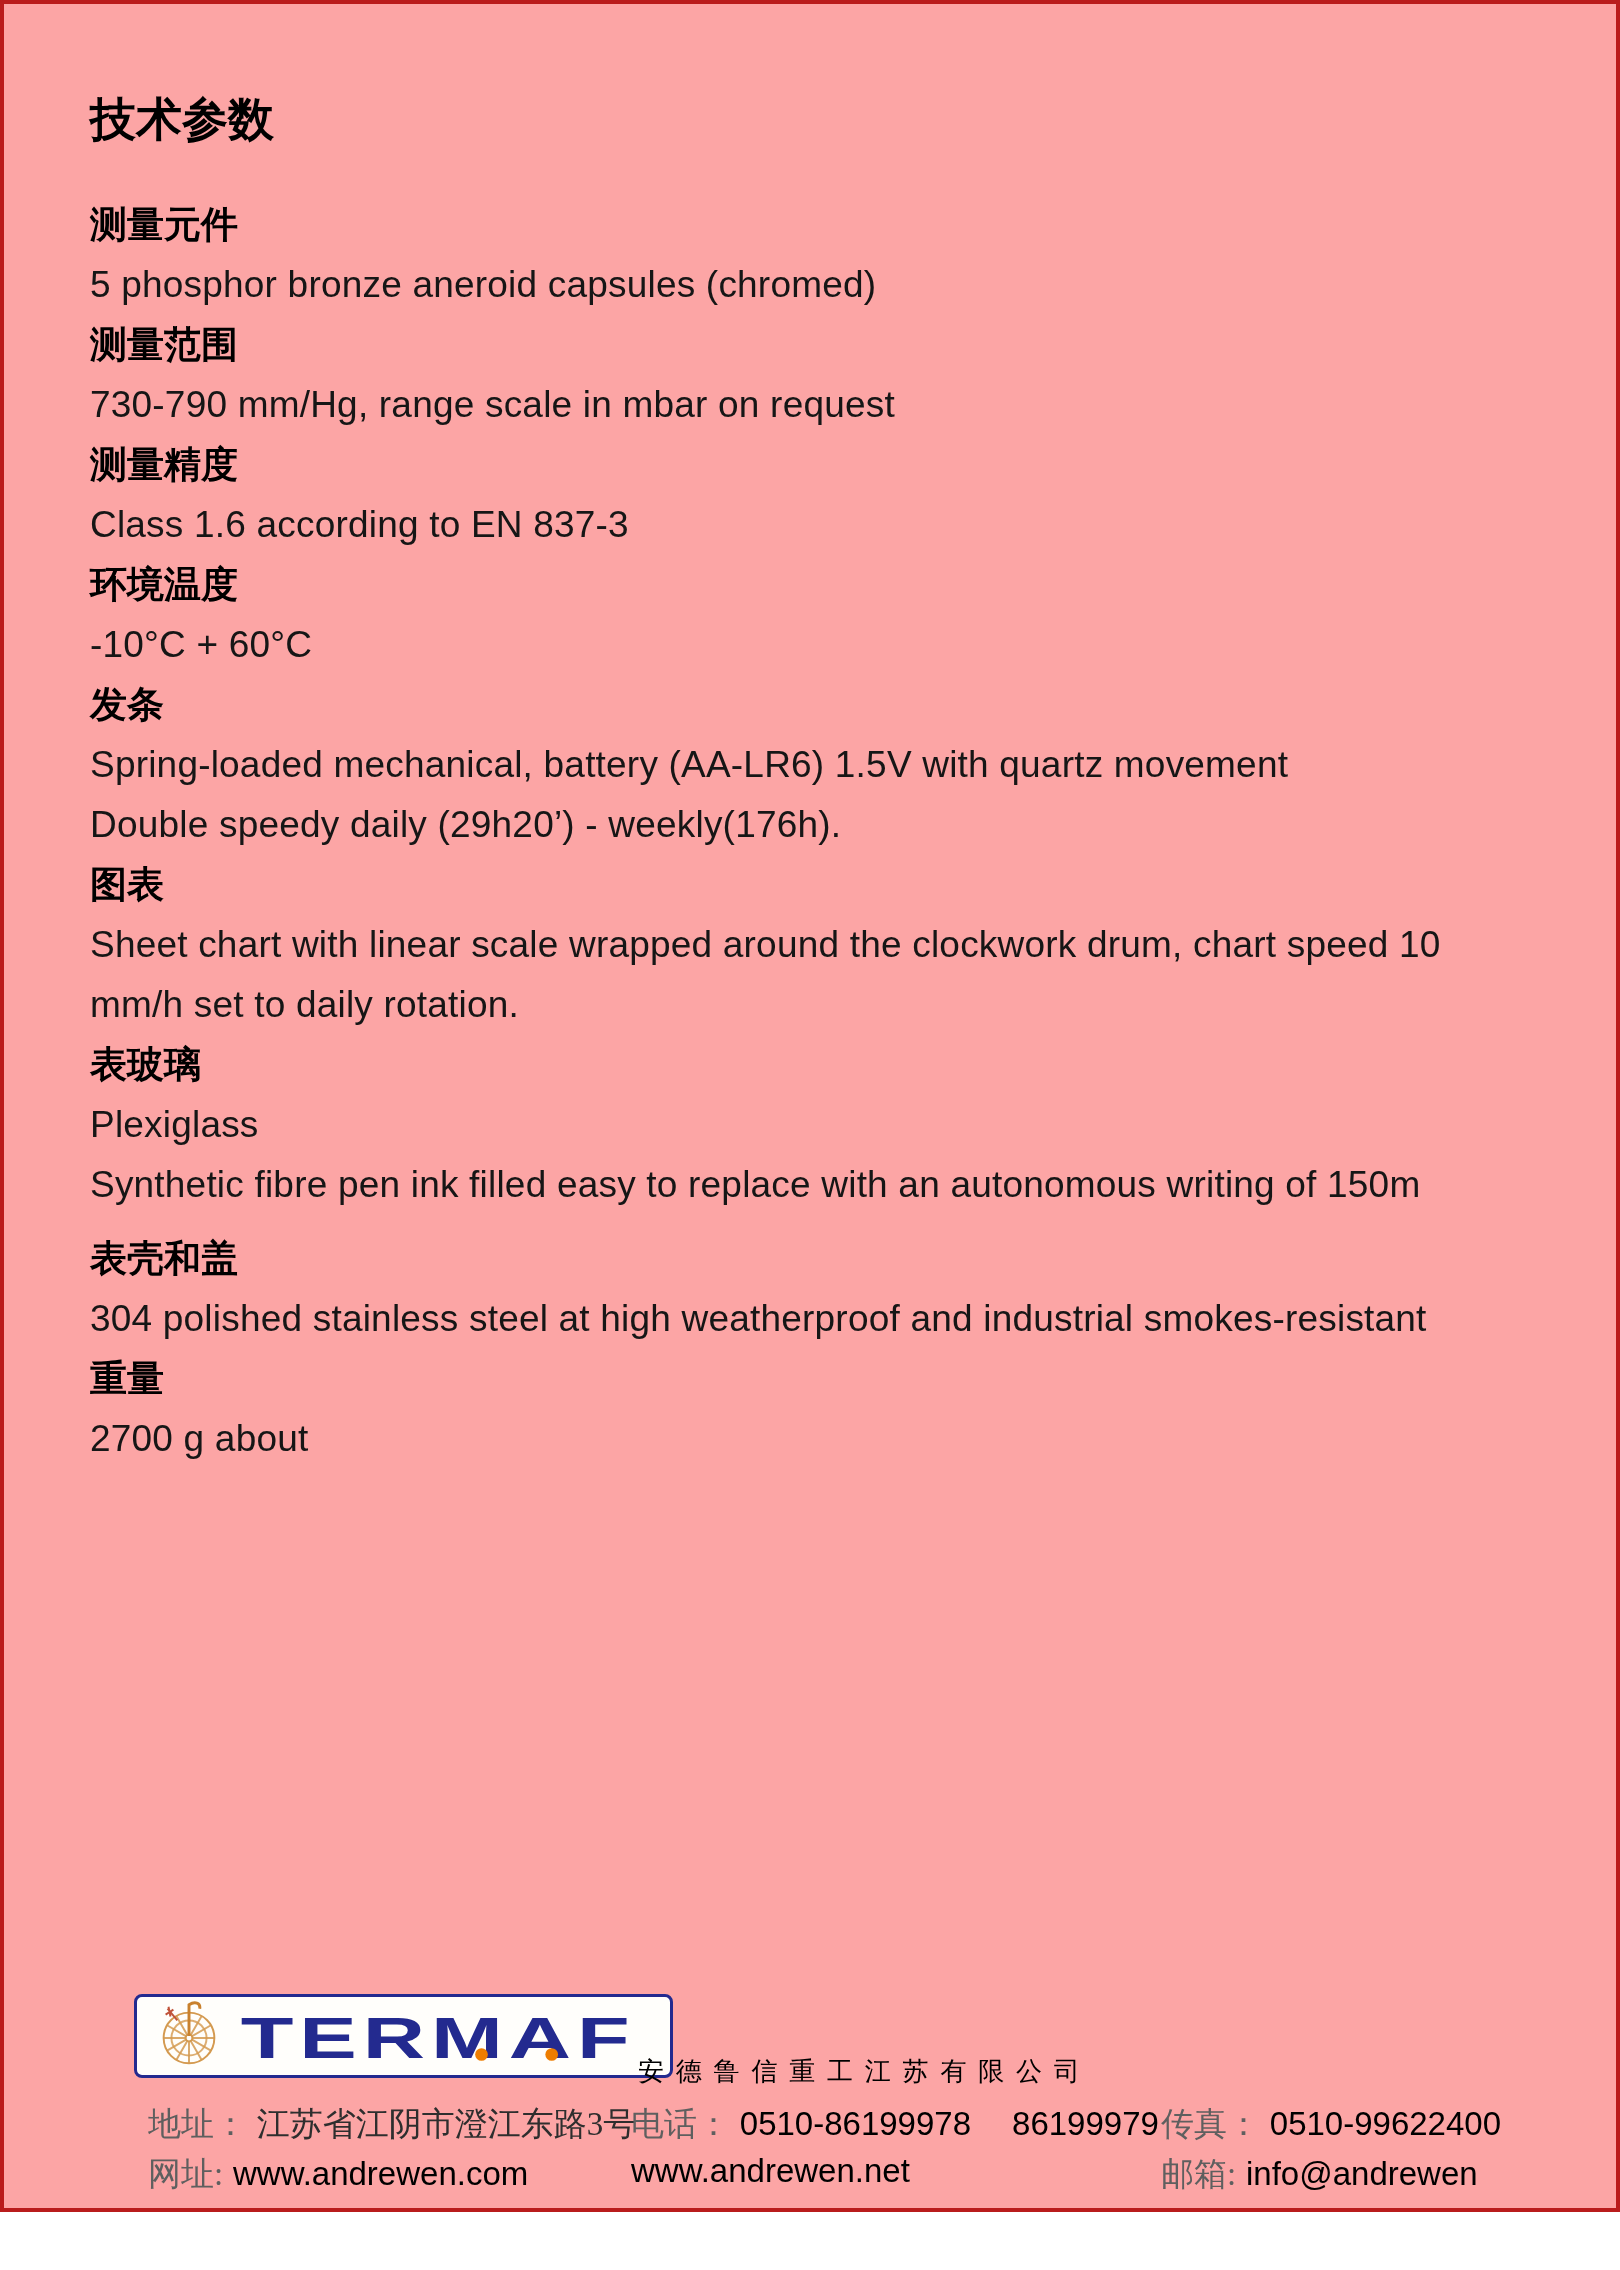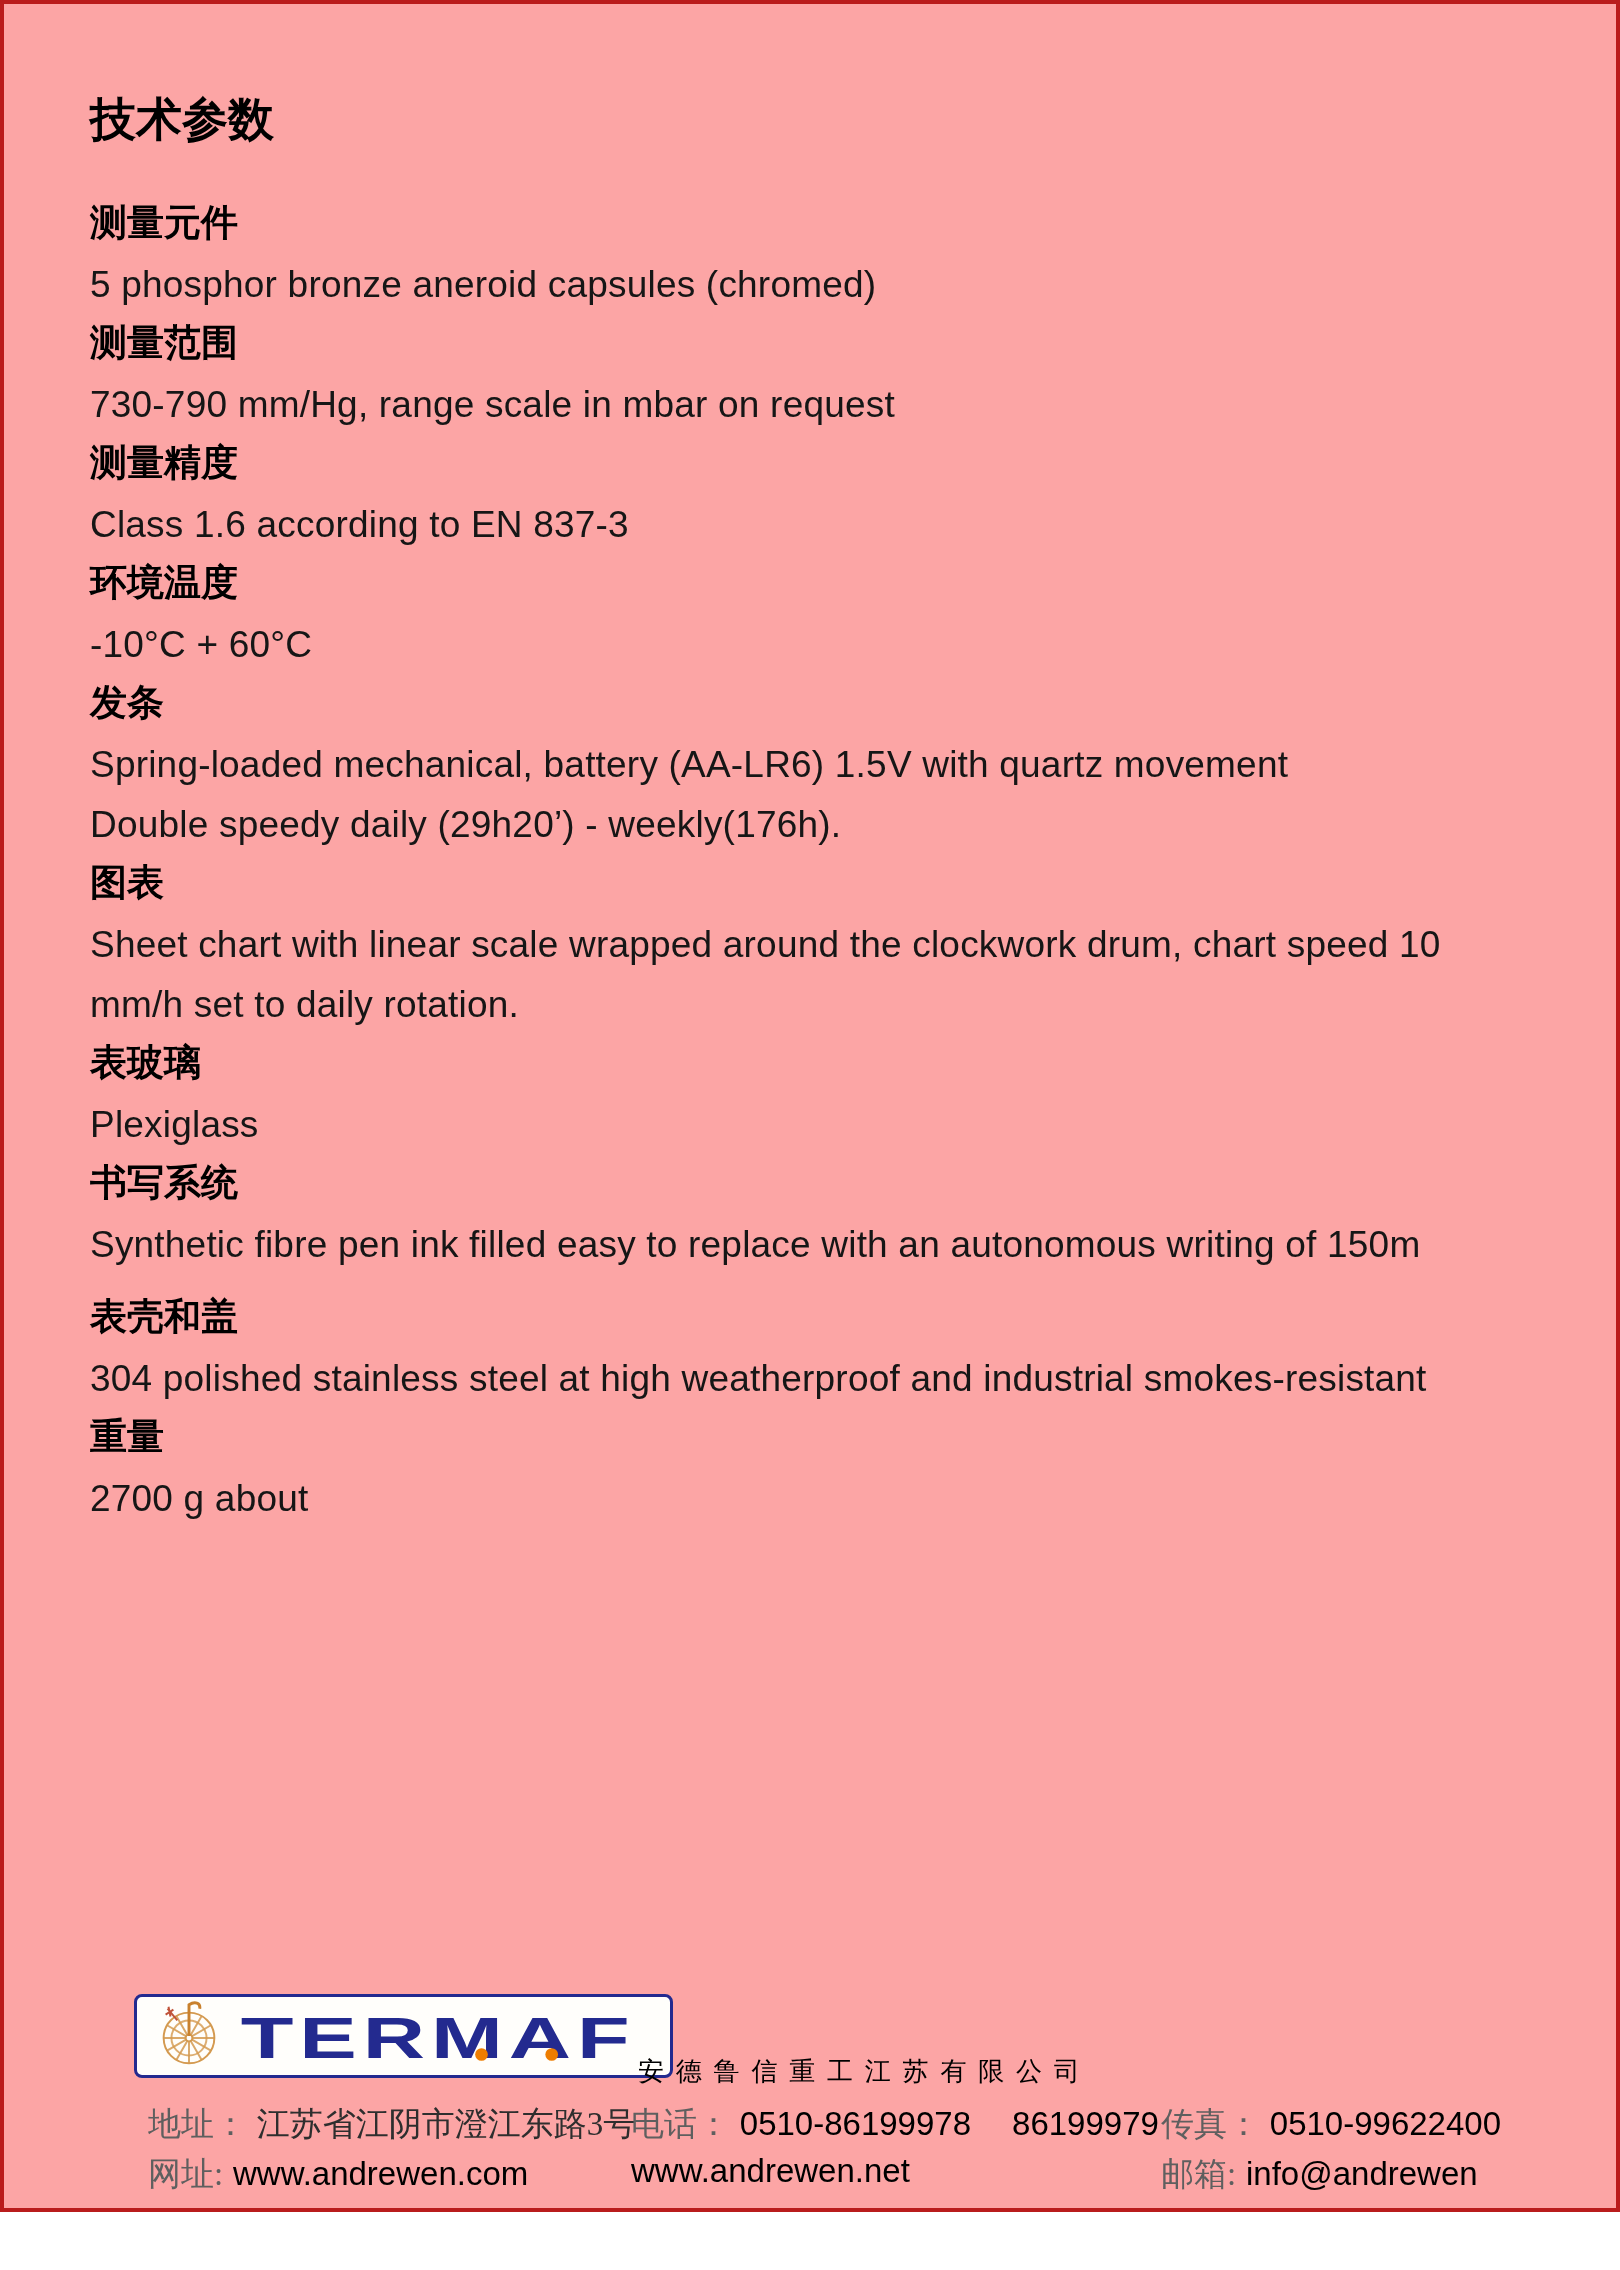--- a/index.html
+++ b/index.html
@@ -16,21 +16,21 @@
   .content{position:absolute;left:86px;top:86px;right:59px;}
   .page-title{
     font-size:46px;font-weight:700;line-height:60px;
     font-family:"Liberation Serif", serif;
     margin:0 0 45px 0;color:#000;
   }
   .spec{margin:0;}
   .spec.extra-gap{margin-top:13.7px;}
   .spec-heading{
     font-size:37px;font-weight:700;line-height:60px;
-    font-family:Liberation Mono, monospace;color:#000;
+    font-family:Liberation Serif, serif;color:#000;
     white-space:nowrap;
   }
   .spec-line{
     font-size:37px;font-weight:400;line-height:60px;color:#161616;
     white-space:nowrap;letter-spacing:0.2px;
   }
   
   .footer{position:absolute;left:0;top:0;width:100%;height:100%;pointer-events:none;}
   .logo-box{
     position:absolute;left:130px;top:1990px;
@@ -95,21 +95,20 @@
       <div class="spec-line">Sheet chart with linear scale wrapped around the clockwork drum, chart speed 10</div>
       <div class="spec-line">mm/h set to daily rotation.</div>
     </section>
 
     <section class="spec">
       <div class="spec-heading">表玻璃</div>
       <div class="spec-line">Plexiglass</div>
     </section>
 
     <section class="spec">
-      <div class="spec-heading">书写系统</div>
       <div class="spec-line">Synthetic fibre pen ink filled easy to replace with an autonomous writing of 150m</div>
     </section>
 
     <section class="spec extra-gap">
       <div class="spec-heading">表壳和盖</div>
       <div class="spec-line">304 polished stainless steel at high weatherproof and industrial smokes-resistant</div>
     </section>
 
     <section class="spec">
       <div class="spec-heading">重量</div>

